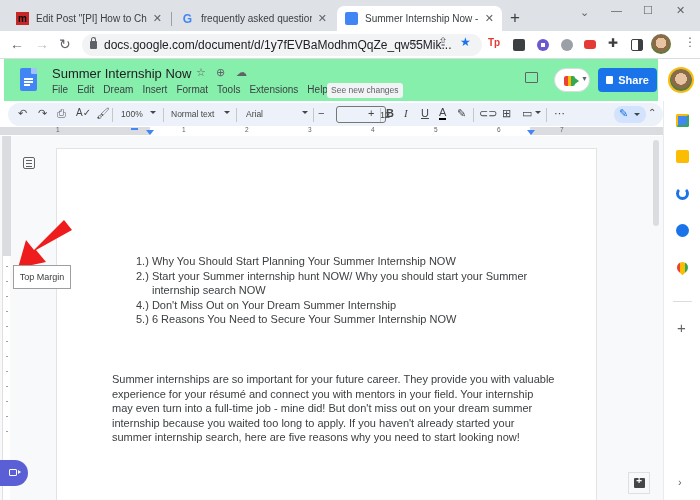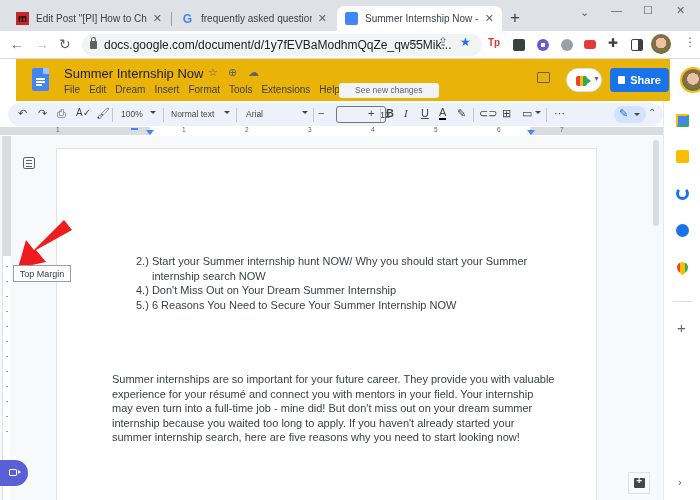--- a/index.html
+++ b/index.html
@@ -19,29 +19,29 @@
   
   .navbar { position: absolute; left: 0; top: 31px; width: 700px; height: 28px; background: #fff; border-bottom: 1px solid #dadce0; }
   .navbtn { position: absolute; top: 5px; font-size: 14px; color: #5f6368; }
   .omnibox { position: absolute; left: 82px; top: 3px; width: 400px; height: 22px; background: #f1f3f4; border-radius: 11px; display: flex; align-items: center; padding-left: 8px; font-size: 12px; color: #202124; }
   .omnibox .lock { width: 7px; height: 8px; background: #5f6368; border-radius: 1px; margin-right: 7px; position: relative; }
   .omnibox .lock::before { content: ""; position: absolute; left: 1px; top: -4px; width: 3px; height: 4px; border: 1.5px solid #5f6368; border-bottom: none; border-radius: 3px 3px 0 0; }
   .omni-ic { position: absolute; top: 4px; font-size: 12px; color: #5f6368; }
   .ext { position: absolute; top: 8px; width: 12px; height: 12px; border-radius: 2px; }
 
   
-  .docshdr { position: absolute; left: 16px; top: 59px; width: 654px; height: 42px; background: #eab308; }
+  .docshdr { position: absolute; left: 4px; top: 59px; width: 654px; height: 42px; background: #86efac; }
   .docs-logo { position: absolute; left: 16px; top: 9px; width: 17px; height: 23px; background: #4285f4; border-radius: 2px; }
   .docs-logo::before { content: ""; position: absolute; right: 0; top: 0; width: 6px; height: 6px; background: #a1c2fa; border-bottom-left-radius: 1px; }
   .docs-logo i { position: absolute; left: 4px; width: 9px; height: 1.5px; background: #fff; }
   .doc-title { position: absolute; left: 48px; top: 7px; font-size: 13px; color: #202124; }
   .title-ic { position: absolute; top: 7px; font-size: 11px; color: #5f6368; }
   .menubar { position: absolute; left: 48px; top: 25px; display: flex; font-size: 10px; color: #3c4043; }
   .menubar span { margin-right: 9px; }
-  .see-changes { position: absolute; left: 323px; top: 24px; height: 15px; padding: 2px 16px; background: #f1f3f4; border-radius: 3px; font-size: 8.5px; color: #5f6368; }
+  .see-changes { position: absolute; left: 323px; top: 24px; height: 15px; padding: 2px 4px; background: #f1f3f4; border-radius: 3px; font-size: 8.5px; color: #5f6368; }
   .comment-ic { position: absolute; left: 521px; top: 13px; width: 13px; height: 11px; border: 1.5px solid #5f6368; border-radius: 1px; }
   .meet-btn { position: absolute; left: 550px; top: 9px; width: 36px; height: 24px; border: 1px solid #dadce0; border-radius: 12px; background: #fff; }
   .meet-btn .cam { position: absolute; left: 9px; top: 7px; width: 11px; height: 10px; background: linear-gradient(90deg, #ea4335 0 33%, #fbbc04 33% 66%, #34a853 66%); border-radius: 2px; }
   .meet-btn .cam::after { content: ""; position: absolute; right: -4px; top: 2px; border-left: 4px solid #34a853; border-top: 3px solid transparent; border-bottom: 3px solid transparent; }
   .meet-btn .dd { position: absolute; left: 26px; top: 6px; font-size: 7px; color: #5f6368; }
   .share-btn { position: absolute; left: 594px; top: 9px; width: 59px; height: 24px; background: #1a73e8; border-radius: 4px; color: #fff; font-size: 11px; font-weight: bold; display: flex; align-items: center; justify-content: center; }
   .share-btn .lock2 { width: 7px; height: 8px; background: #fff; border-radius: 1px; margin-right: 5px; }
   .avatar { position: absolute; width: 22px; height: 22px; border-radius: 50%; background: radial-gradient(circle at 50% 45%, #e7c3a2 0 35%, #8a6b48 36% 60%, #5c7a3b 61%); }
   .avatar.ring { box-shadow: 0 0 0 2px #fbbc04; }
 
@@ -63,21 +63,21 @@
 
   
   .editor { position: absolute; left: 0; top: 136px; width: 663px; height: 364px; background: #f8f9fa; }
   .vruler { position: absolute; left: 2px; top: 0; width: 8px; height: 364px; background: #fff; border-left: 1px solid #e0e0e0; }
   .vruler-grey { position: absolute; left: 0; top: 0; width: 8px; height: 120px; background: #dadce0; }
   .vtick { position: absolute; left: 3px; width: 2px; height: 1px; background: #9aa0a6; }
   .page { position: absolute; left: 56px; top: 12px; width: 541px; height: 360px; background: #fff; border: 1px solid #e3e3e3; }
   .outline-ic { position: absolute; left: 23px; top: 21px; width: 12px; height: 12px; border: 1.3px solid #5f6368; border-radius: 2px; }
   .outline-ic i { position: absolute; left: 2px; width: 6px; height: 1px; background: #5f6368; }
   .arrow { position: absolute; left: 14px; top: 80px; }
-  .tooltip { position: absolute; left: 13px; top: 129px; width: 58px; height: 17px; border: 1px solid #9e9e9e; background: #fff; font-size: 9px; color: #3c4043; display: flex; align-items: center; justify-content: center; }
+  .tooltip { position: absolute; left: 13px; top: 129px; width: 58px; height: 24px; border: 1px solid #9e9e9e; background: #fff; font-size: 9px; color: #3c4043; display: flex; align-items: center; justify-content: center; }
 
   .list { position: absolute; left: 136px; top: 118px; font-size: 11px; color: #3c4043; line-height: 14.6px; }
   .list li { list-style: none; }
   .list .cont { padding-left: 16px; }
   .para { position: absolute; left: 112px; top: 236px; width: 445px; font-size: 11px; color: #3c4043; line-height: 14.6px; }
   .heading { position: absolute; left: 120px; top: 338px; font-size: 15px; font-weight: bold; color: #202124; letter-spacing: 0.2px; }
 
   .vscroll { position: absolute; left: 653px; top: 4px; width: 6px; height: 86px; background: #dadce0; border-radius: 3px; }
   .meet-fab { position: absolute; left: 0; top: 324px; width: 28px; height: 26px; background: #5b5fd6; border-radius: 0 13px 13px 0; }
   .meet-fab i { position: absolute; left: 9px; top: 9px; width: 8px; height: 7px; border: 1.5px solid #fff; border-radius: 1px; }
@@ -254,20 +254,21 @@
   </div>
 
   <div class="page"></div>
 
   <svg class="arrow" width="60" height="56" viewBox="0 0 60 56">
     <polygon points="50,4 58,14 22,34 32,46 4,52 12,24 20,34" fill="#ee1c1c"></polygon>
   </svg>
   <div class="tooltip">Top Margin</div>
 
   <ul class="list">
+    <li>1.) Why You Should Start Planning Your Summer Internship NOW</li>
     <li>2.) Start your Summer internship hunt NOW/ Why you should start your Summer</li>
     <li class="cont">internship search NOW</li>
     <li>4.) Don't Miss Out on Your Dream Summer Internship</li>
     <li>5.)  6 Reasons You Need to Secure Your Summer Internship NOW</li>
   </ul>
 
   <p class="para">Summer internships are so important for your future career. They provide you with valuable experience for your résumé and connect you with mentors in your field. Your internship may even turn into a full-time job - mine did! But don't miss out on your dream summer internship because you waited too long to apply. If you haven't already started your summer internship search, here are five reasons why you need to start looking now!</p>
 
   <div class="vscroll"></div>
   <div class="meet-fab">

